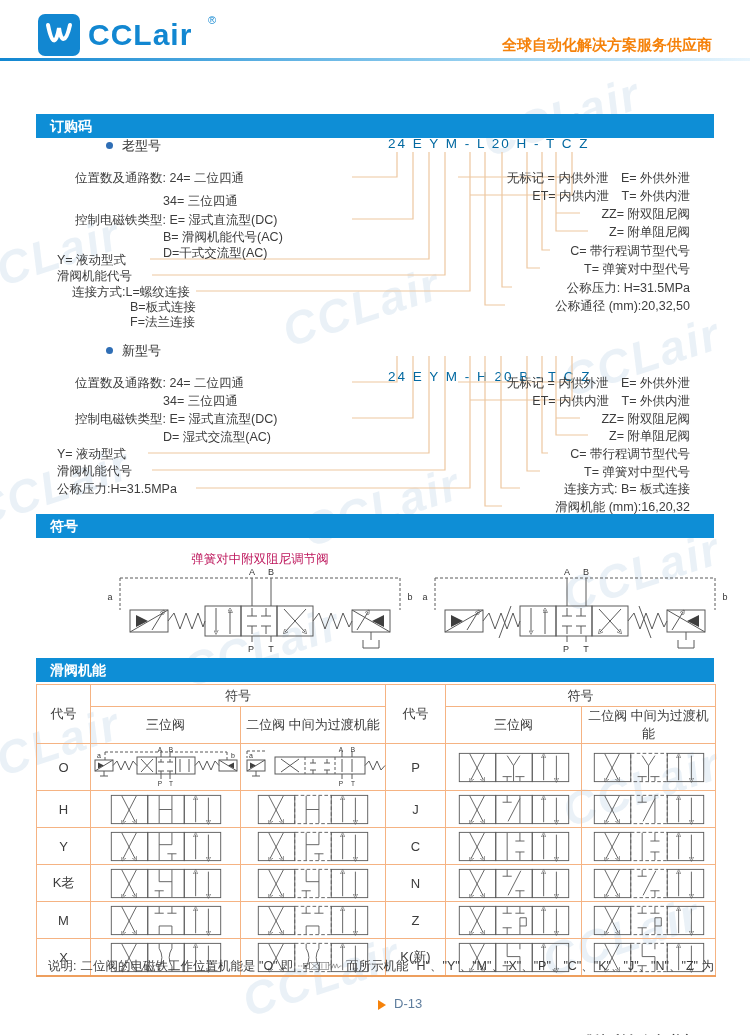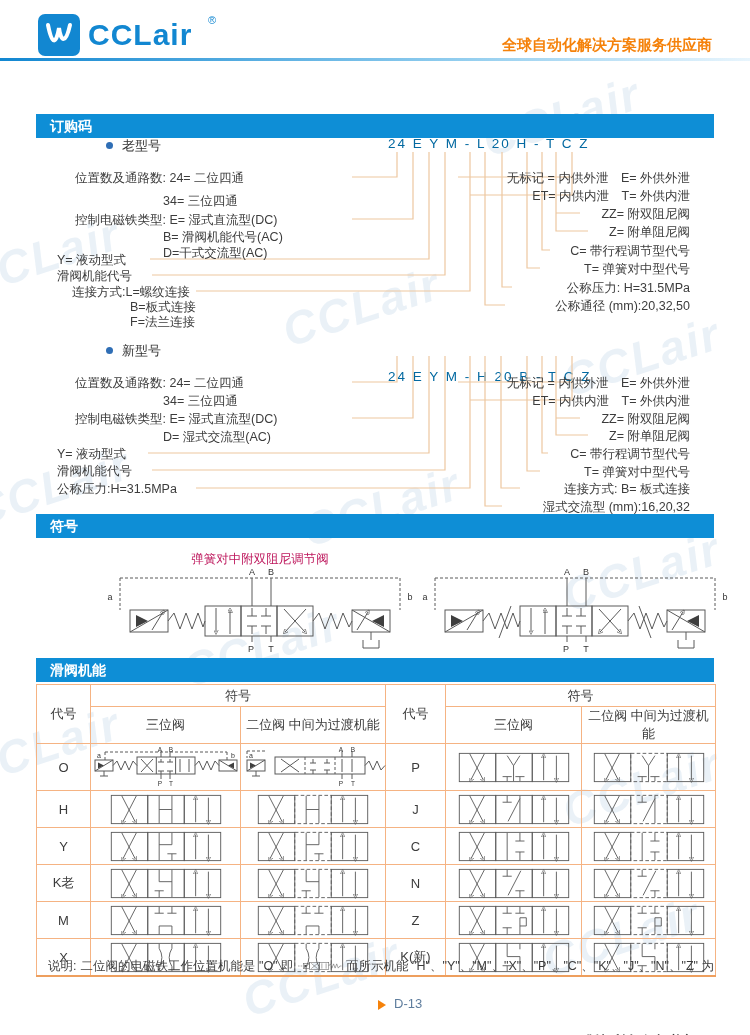--- a/index.html
+++ b/index.html
@@ -267,21 +267,21 @@
   <div class="lab" style="left:57px;top:463px;">滑阀机能代号</div>
   <div class="lab" style="left:57px;top:481px;">公称压力:H=31.5MPa</div>
 
   <div class="rlab" style="top:375px;">无标记 = 内供外泄　E= 外供外泄</div>
   <div class="rlab" style="top:393px;">ET= 内供内泄　T= 外供内泄</div>
   <div class="rlab" style="top:411px;">ZZ= 附双阻尼阀</div>
   <div class="rlab" style="top:428px;">Z= 附单阻尼阀</div>
   <div class="rlab" style="top:446px;">C= 带行程调节型代号</div>
   <div class="rlab" style="top:464px;">T= 弹簧对中型代号</div>
   <div class="rlab" style="top:481px;">连接方式: B= 板式连接</div>
-  <div class="rlab" style="top:499px;">湿式交流型 (mm):16,20,32</div>
+  <div class="rlab" style="top:499px;">滑阀机能 (mm):16,20,32</div>
 
   <div class="bar" style="top:514px;">符号</div>
 
   <div class="diag-title" style="left:100px;top:551px;">弹簧对中附双阻尼调节阀</div>
   <svg class="dwg" style="position:absolute;left:100px;top:566px;" width="320" height="90" viewBox="0 0 320 90">
     <use href="#pv"></use>
   </svg>
 
   <svg class="dwg" style="position:absolute;left:415px;top:566px;" width="320" height="90" viewBox="0 0 320 90">
     <use href="#pv"></use>

